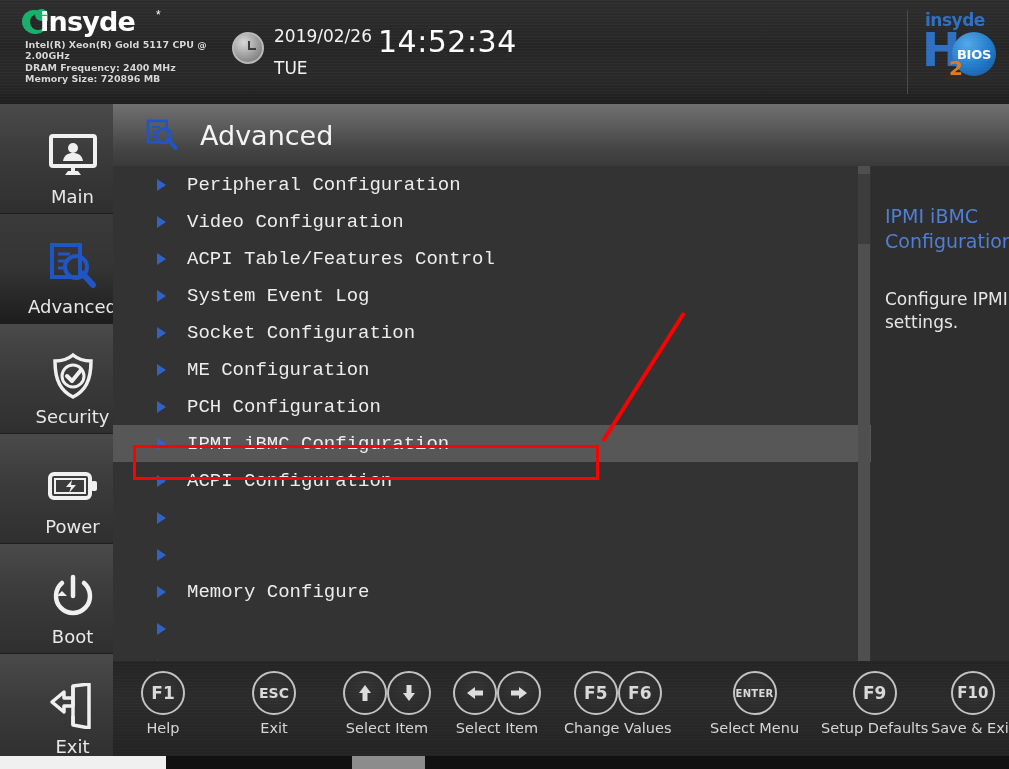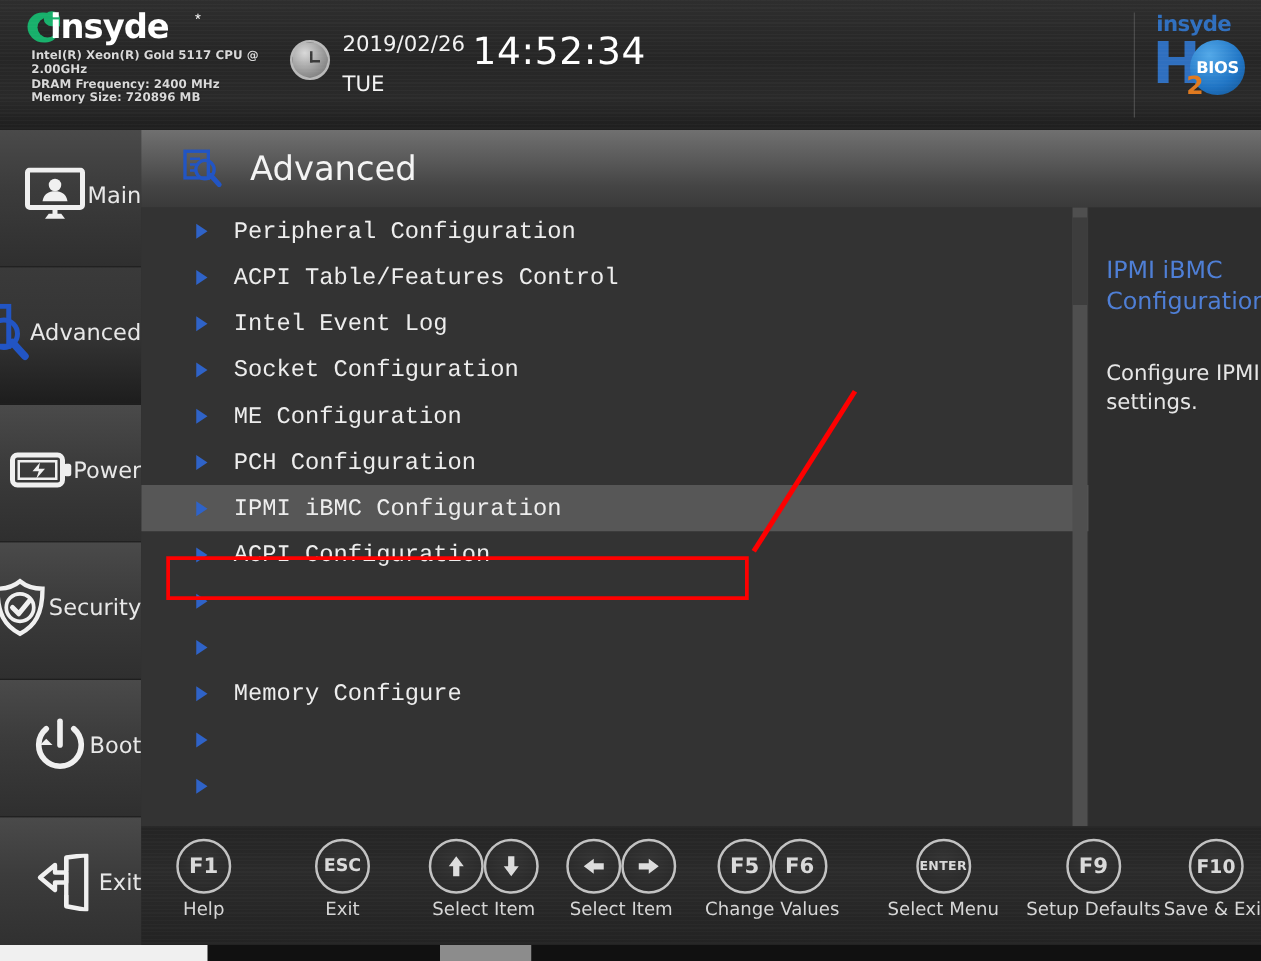--- a/index.html
+++ b/index.html
@@ -95,21 +95,21 @@
   }
   .h2o-bios {
     font-size: 13px; font-weight: bold; color: #ffffff;
     font-family: "DejaVu Sans", sans-serif; letter-spacing: -0.3px;
   }
 
   
   .sidebar { position: absolute; left: 0; top: 104px; width: 113px; height: 652px; background:#2c2c2c; }
   .side-item {
     position: relative; width: 113px; height: 110px;
-    display: flex; flex-direction: row; align-items: center; justify-content: flex-end;
+    display: flex; flex-direction: column; align-items: center; justify-content: flex-end;
     padding-bottom: 6px; cursor: default;
     background: linear-gradient(180deg,#4a4a4a 0%,#3c3c3c 42%,#2f2f2f 100%);
     border-bottom: 1px solid #1e1e1e;
     padding-left: 32px;
   }
   .side-item.active { background: linear-gradient(180deg,#3a3a3a 0%,#343434 50%,#1d1d1d 100%); }
   .side-icon { height: 56px; display:flex; align-items:center; justify-content:center; }
   .side-label {
     font-size: 18px; color: #e8e8e8; font-family: "DejaVu Sans", sans-serif; margin-top: 2px;
   }
@@ -253,39 +253,39 @@
           <path d="M9 11h12M9 18h10M9 25h8" stroke="#2255c4" stroke-width="3"></path>
           <circle cx="27" cy="24" r="11" fill="none" stroke="#2255c4" stroke-width="4"></circle>
           <line x1="34" y1="31" x2="44" y2="42" stroke="#2255c4" stroke-width="6" stroke-linecap="round"></line>
         </svg>
       </div>
       <div class="side-label">Advanced</div>
     </div>
 
     <div class="side-item">
       <div class="side-icon">
+        <svg width="46" height="48" viewBox="0 0 46 48">
+          <path d="M23 3C17 8 10 9 5 9c0 20 6 30 18 36 12-6 18-16 18-36-5 0-12-1-18-6z" fill="none" stroke="#f0f0f0" stroke-width="3.5"></path>
+          <circle cx="23" cy="24" r="11" fill="none" stroke="#f0f0f0" stroke-width="3"></circle>
+          <path d="M17 24l5 5 9-11" fill="none" stroke="#f0f0f0" stroke-width="4" stroke-linecap="round" stroke-linejoin="round"></path>
+        </svg>
+      </div>
+      <div class="side-label">Security</div>
+    </div>
+
+    <div class="side-item">
+      <div class="side-icon">
         <svg width="52" height="34" viewBox="0 0 52 34">
           <rect x="3" y="5" width="40" height="24" rx="4" fill="none" stroke="#f0f0f0" stroke-width="4"></rect>
           <rect x="8" y="10" width="30" height="14" fill="none" stroke="#f0f0f0" stroke-width="2"></rect>
           <rect x="44" y="12" width="6" height="10" rx="2" fill="#f0f0f0"></rect>
           <path d="M25 11l-6 7h5l-2 6 7-8h-5z" fill="#f0f0f0"></path>
         </svg>
       </div>
       <div class="side-label">Power</div>
-    </div>
-
-    <div class="side-item">
-      <div class="side-icon">
-        <svg width="46" height="48" viewBox="0 0 46 48">
-          <path d="M23 3C17 8 10 9 5 9c0 20 6 30 18 36 12-6 18-16 18-36-5 0-12-1-18-6z" fill="none" stroke="#f0f0f0" stroke-width="3.5"></path>
-          <circle cx="23" cy="24" r="11" fill="none" stroke="#f0f0f0" stroke-width="3"></circle>
-          <path d="M17 24l5 5 9-11" fill="none" stroke="#f0f0f0" stroke-width="4" stroke-linecap="round" stroke-linejoin="round"></path>
-        </svg>
-      </div>
-      <div class="side-label">Security</div>
     </div>
 
     <div class="side-item">
       <div class="side-icon">
         <svg width="48" height="48" viewBox="0 0 48 48">
           <path d="M13 11a17 17 0 1 0 22 0" fill="none" stroke="#f0f0f0" stroke-width="4.5" stroke-linecap="round"></path>
           <line x1="24" y1="5" x2="24" y2="24" stroke="#f0f0f0" stroke-width="4.5" stroke-linecap="round"></line>
           <path d="M8 24l5-5 5 5z" fill="#f0f0f0"></path>
         </svg>
       </div>
@@ -318,25 +318,29 @@
       <div class="pagehead-title">Advanced</div>
     </div>
 
     <div class="listwrap">
       <div class="menu-row">
         <div class="row-arrow"></div>
         <div class="row-label">Peripheral Configuration</div>
       </div>
       <div class="menu-row">
         <div class="row-arrow"></div>
+        <div class="row-label">Video Configuration</div>
+      </div>
+      <div class="menu-row">
+        <div class="row-arrow"></div>
         <div class="row-label">ACPI Table/Features Control</div>
       </div>
       <div class="menu-row">
         <div class="row-arrow"></div>
-        <div class="row-label">Intel Event Log</div>
+        <div class="row-label">System Event Log</div>
       </div>
       <div class="menu-row">
         <div class="row-arrow"></div>
         <div class="row-label">Socket Configuration</div>
       </div>
       <div class="menu-row">
         <div class="row-arrow"></div>
         <div class="row-label">ME Configuration</div>
       </div>
       <div class="menu-row">

